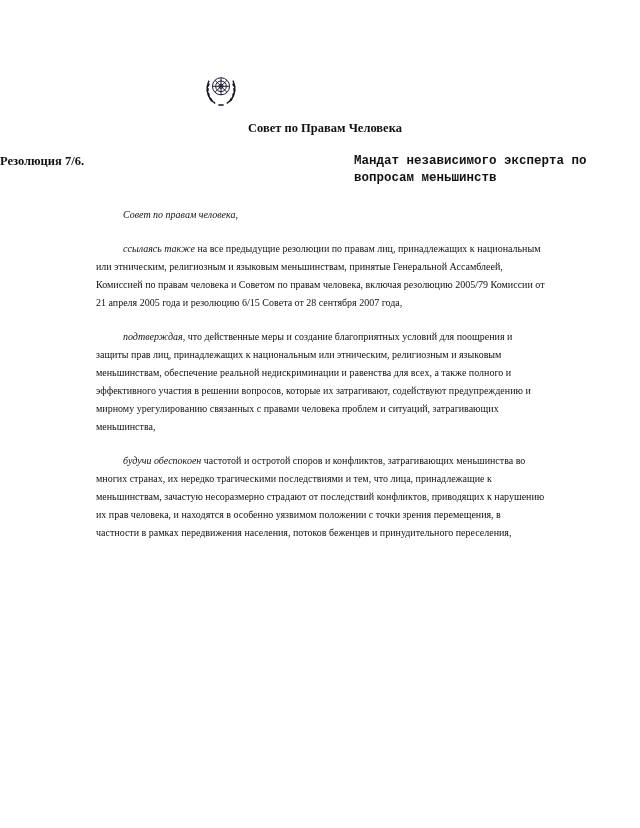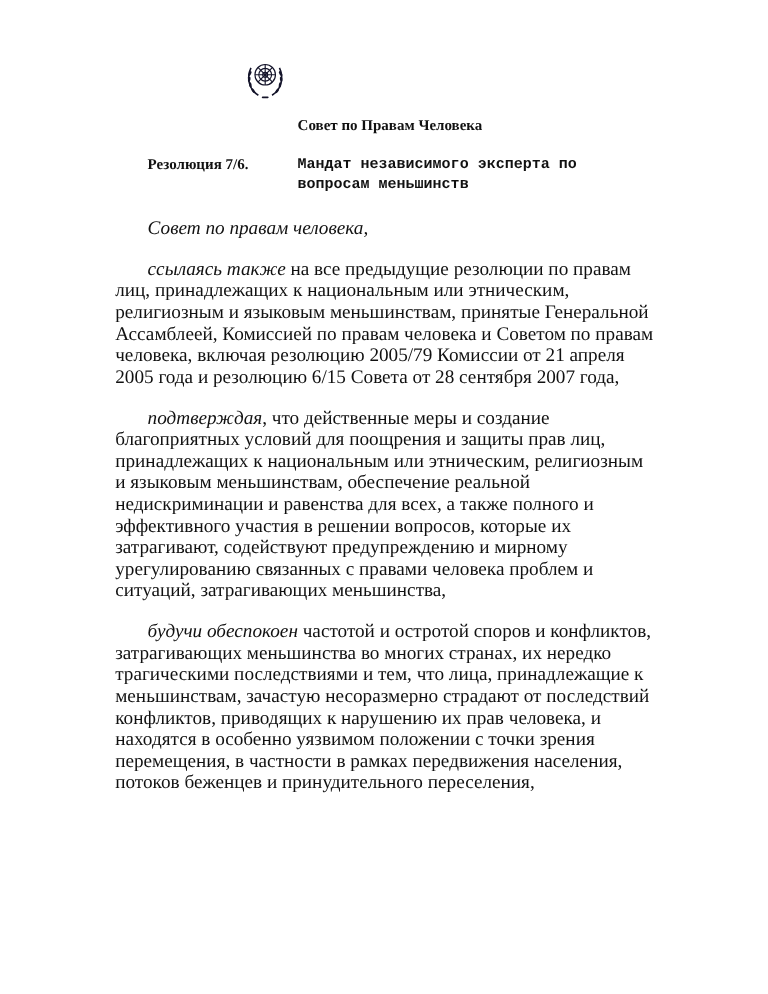--- a/index.html
+++ b/index.html
@@ -9,55 +9,55 @@
   }
   .page {
     position: relative;
     width: 640px;
     height: 828px;
     background: #ffffff;
     font-family: "Liberation Serif", serif;
     color: #111111;
     overflow: hidden;
     box-sizing: border-box;
-    padding-top: 48px;
+    padding-top: 72px;
     border-radius: 31px;
   }
   .emblem-wrap {
     margin-left: 202px;
     width: 38px;
     height: 40px;
   }
   .org-title {
     margin-left: 248px;
     margin-top: 8px;
     font-size: 12.5px;
     font-weight: bold;
     line-height: 16px;
   }
   .resolution-row {
     display: flex;
-    margin-left: 123px;
     margin-top: 17px;
     font-size: 12.5px;
     font-weight: bold;
     line-height: 17px;
+    justify-content: space-between;
   }
   .resolution-label {
     width: 125px;
     flex: 0 0 125px;
   }
   .resolution-title {
     width: 286px;
     font-family: Liberation Mono, monospace;
   }
   .doc-body {
     margin: 19px 95px 0 96px;
     width: 449px;
-    font-size: 16px;
+    font-size: 10px;
     line-height: 18px;
   }
   .para {
     margin: 0 0 16px 0;
     text-indent: 27px;
     text-align: left;
   }
   .lead {
     font-style: italic;
   }

